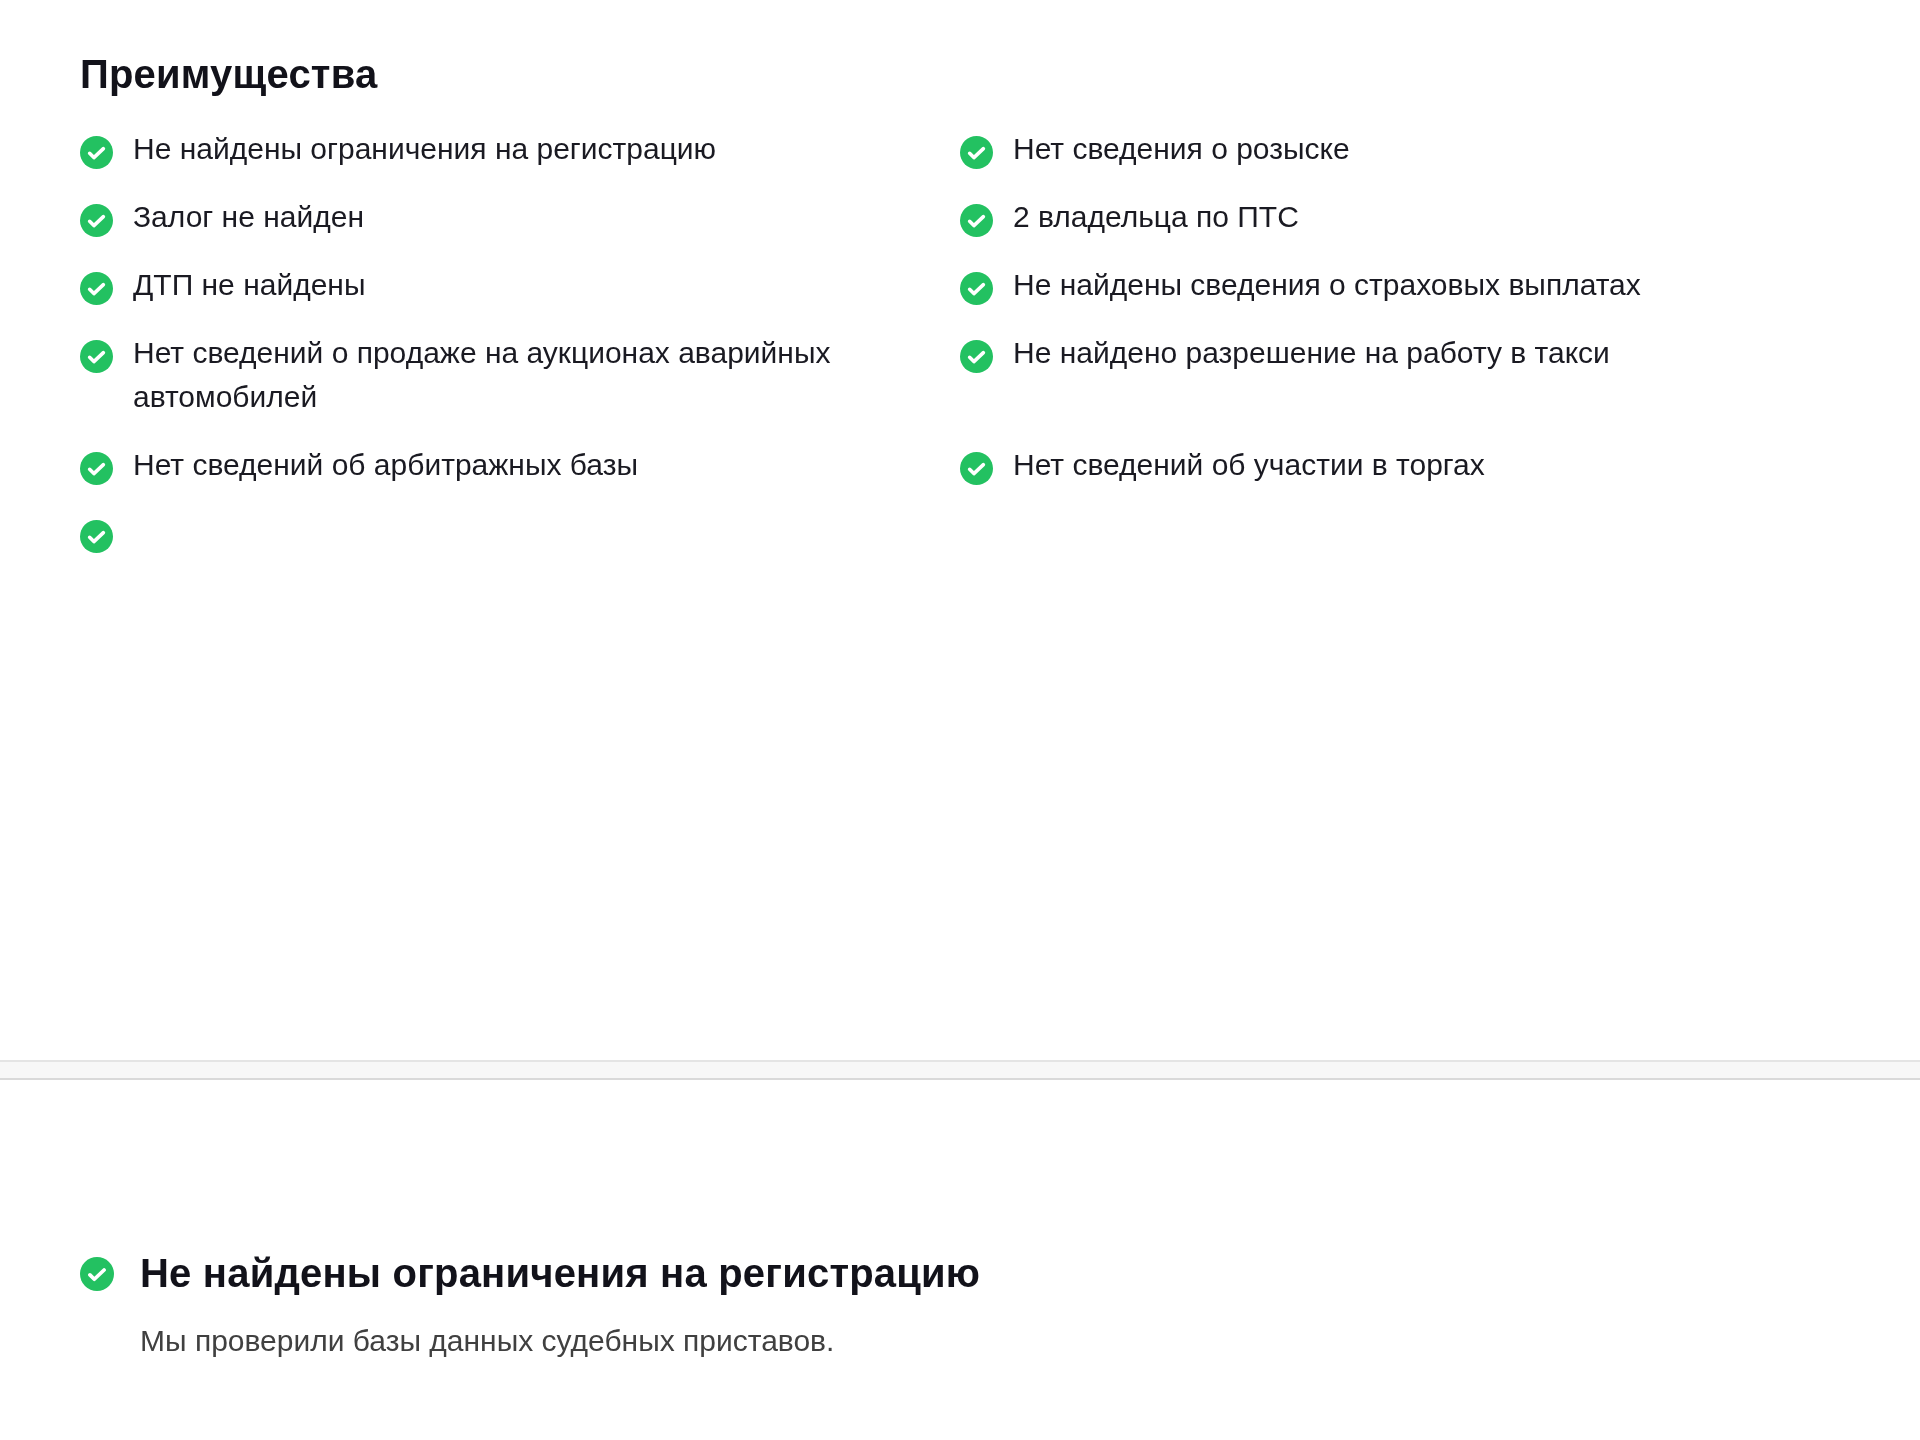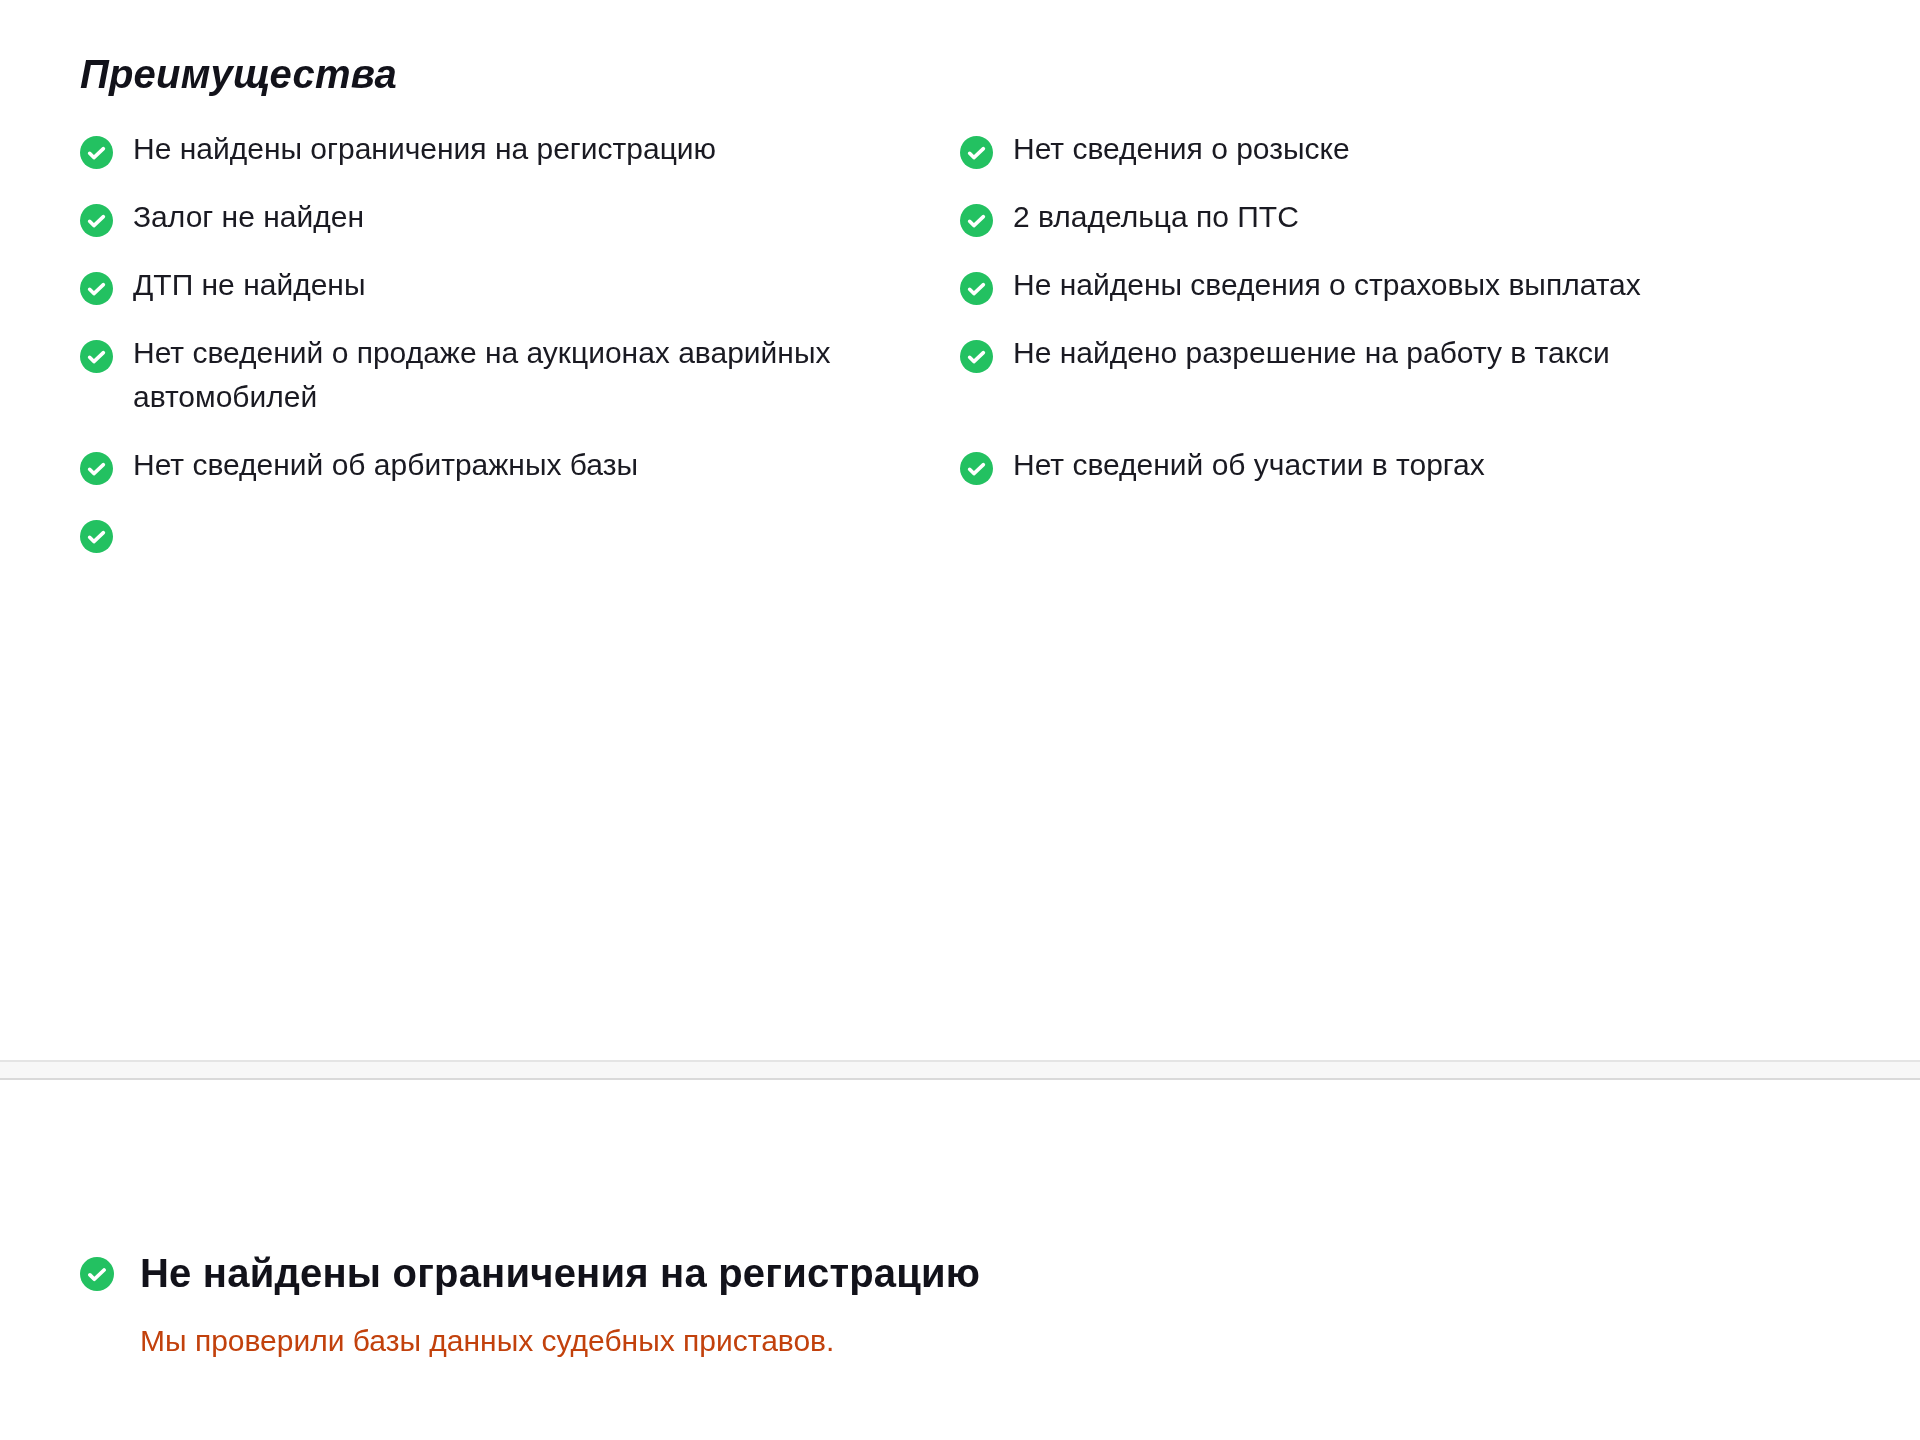--- a/index.html
+++ b/index.html
@@ -19,21 +19,20 @@
   
   .adv-title {
     position: absolute;
     top: 50px;
     left: 80px;
     font-size: 40px;
     line-height: 48px;
     font-weight: 700;
     color: #12121a;
     letter-spacing: 0.2px;
-    font-style: italic;
   }
 
   .adv-grid {
     position: absolute;
     top: 127px;
     left: 80px;
     width: 1760px;
     display: grid;
     grid-template-columns: 880px 880px;
     column-gap: 0px;
@@ -94,21 +93,21 @@
     line-height: 48px;
     font-weight: 700;
     color: #12121a;
     letter-spacing: 0.2px;
   }
   .detail-desc {
     margin-top: 22px;
     margin-left: 60px;
     font-size: 30px;
     line-height: 44px;
-    color: #c2410c;
+    color: #404040;
   }
 </style>
 </head>
 <body>
 
 <div class="screen">
 
   <div class="adv-title">Преимущества</div>
 
   <div class="adv-grid">

